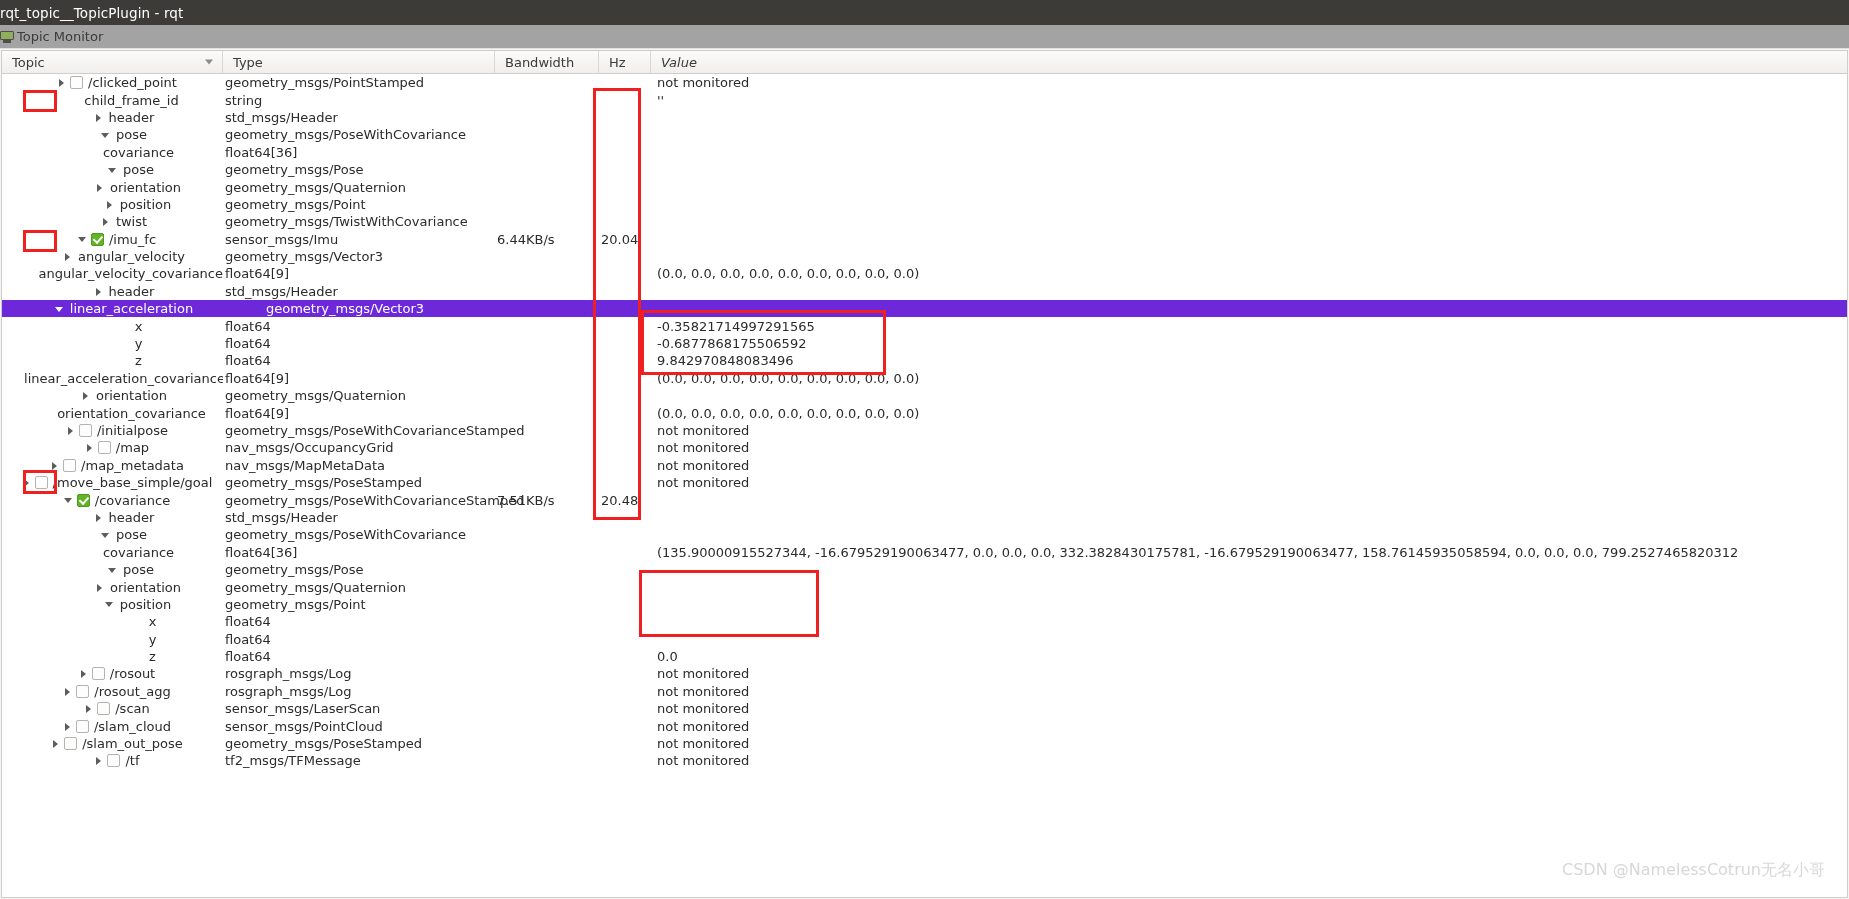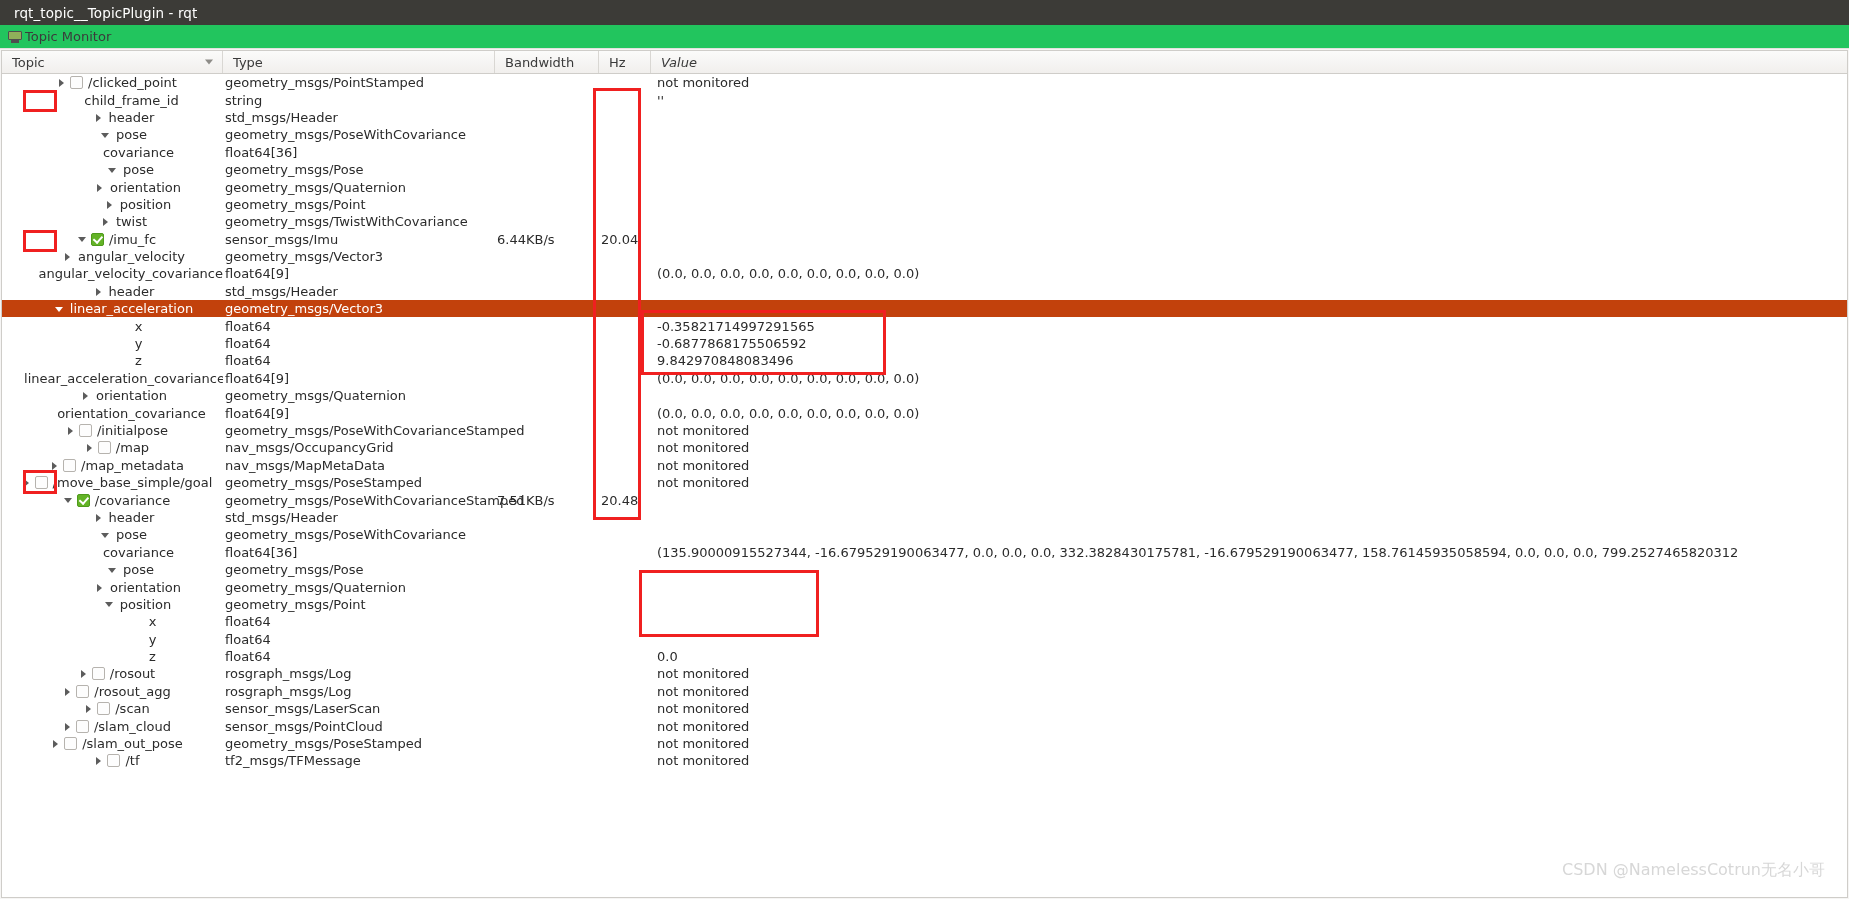--- a/index.html
+++ b/index.html
@@ -25,32 +25,31 @@
     flex-direction: column;
   }
 
   #titlebar {
     height: 25px;
     min-height: 25px;
     background: #3c3b37;
     color: #ffffff;
     display: flex;
     align-items: center;
-    padding-left: 14px;
     font-size: 13.5px;
     letter-spacing: 0.1px;
   }
 
   #plugin-bar {
     height: 23px;
     min-height: 23px;
-    background: #22c55e;
+    background: #a3a3a3;
     display: flex;
     align-items: center;
-    padding-left: 8px;
+    padding-left: 0;
     border-bottom: 1px solid #e3e1de;
   }
   #plugin-bar .label {
     font-size: 13px;
     color: #3b3b3b;
     margin-left: 3px;
   }
   .monitor-icon {
     width: 14px; height: 12px;
     position: relative;
@@ -127,22 +126,23 @@
     overflow: hidden;
   }
   .row {
     display: flex;
     height: 17.4px;
     align-items: center;
     white-space: nowrap;
     position: relative;
   }
   .row.sel {
-    background: #c2410c;
+    background: #6d28d9;
     color: #ffffff;
+    gap: 41px;
   }
   .cell {
     box-sizing: border-box;
     overflow: visible;
     white-space: nowrap;
     font-size: 13px;
     line-height: 17px;
   }
   .cell.topic {
     width: 221px;

